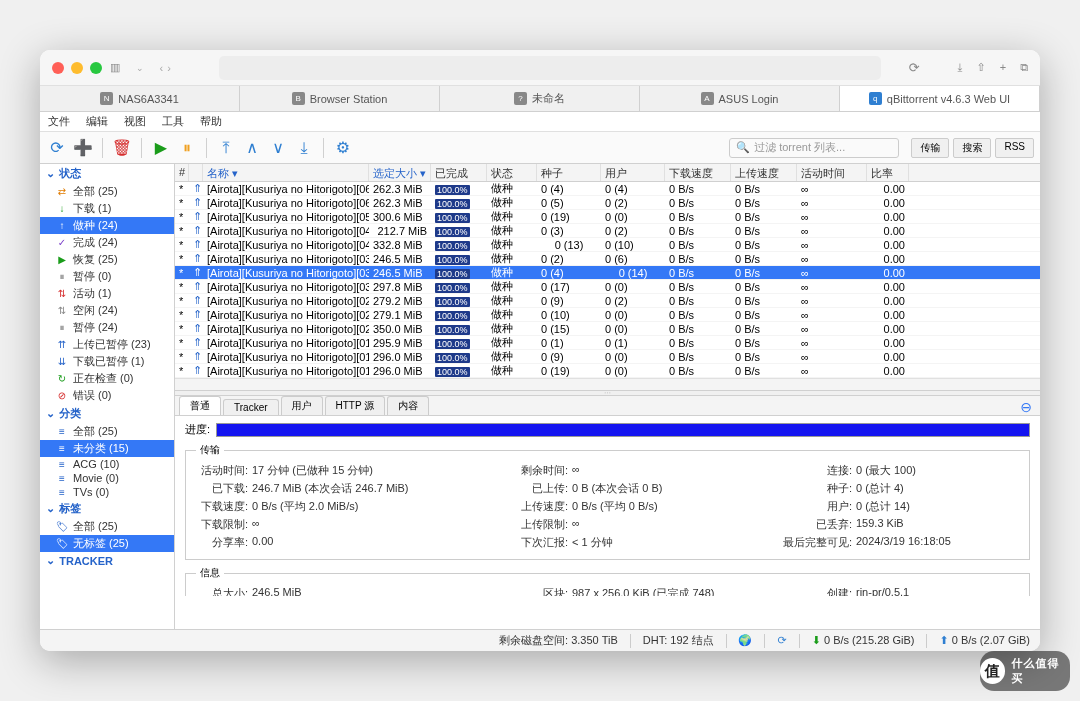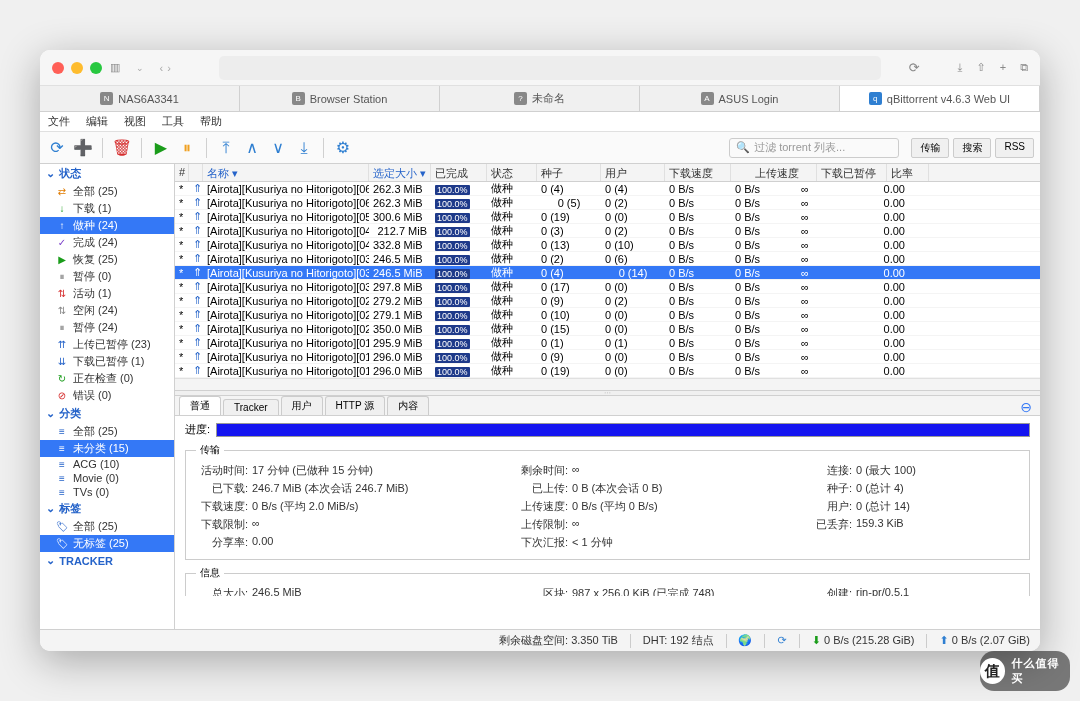--- a/index.html
+++ b/index.html
@@ -245,22 +245,22 @@
       <div class="theader" id="theader">
           <div class="th" style="width: 14px;">#</div>
           <div class="th" style="width: 14px;"></div>
           <div class="th sort" style="width: 166px;">名称 ▾</div>
           <div class="th sort" style="width: 62px;">选定大小 ▾</div>
           <div class="th" style="width: 56px;">已完成</div>
           <div class="th" style="width: 50px;">状态</div>
           <div class="th" style="width: 64px;">种子</div>
           <div class="th" style="width: 64px;">用户</div>
           <div class="th" style="width: 66px;">下载速度</div>
-          <div class="th" style="width: 66px; margin-left: 20px;">上传速度</div>
-          <div class="th" style="width: 70px;">下载已暂停</div>
+          <div class="th" style="width: 66px;">上传速度</div>
+          <div class="th" style="width: 70px;">活动时间</div>
           <div class="th" style="width: 42px;">比率</div>
         </div>
       <div class="tbody" id="tbody">
           <div class="trow">
             <div class="td" style="width: 14px;">*</div>
             <div class="td" style="width: 14px;"><span style="color:#2563c9">⇑</span></div>
             <div class="td" style="width: 166px;">[Airota][Kusuriya no Hitorigoto][06]...</div>
             <div class="td" style="width: 62px;">262.3 MiB</div>
             <div class="td" style="width: 56px;"><span class="prog" style="">100.0%</span></div>
             <div class="td" style="width: 50px;">做种</div>
@@ -271,21 +271,21 @@
             <div class="td" style="width: 70px;">∞</div>
             <div class="td" style="width: 42px; text-align: right;">0.00</div>
           </div>
           <div class="trow">
             <div class="td" style="width: 14px;">*</div>
             <div class="td" style="width: 14px;"><span style="color:#2563c9">⇑</span></div>
             <div class="td" style="width: 166px;">[Airota][Kusuriya no Hitorigoto][06]...</div>
             <div class="td" style="width: 62px;">262.3 MiB</div>
             <div class="td" style="width: 56px;"><span class="prog" style="">100.0%</span></div>
             <div class="td" style="width: 50px;">做种</div>
-            <div class="td" style="width: 64px; text-align: center;">0 (5)</div>
+            <div class="td" style="width: 64px;">0 (5)</div>
             <div class="td" style="width: 64px;">0 (2)</div>
             <div class="td" style="width: 66px;">0 B/s</div>
             <div class="td" style="width: 66px;">0 B/s</div>
             <div class="td" style="width: 70px;">∞</div>
             <div class="td" style="width: 42px; text-align: right;">0.00</div>
           </div>
           <div class="trow">
             <div class="td" style="width: 14px;">*</div>
             <div class="td" style="width: 14px;"><span style="color:#2563c9">⇑</span></div>
             <div class="td" style="width: 166px;">[Airota][Kusuriya no Hitorigoto][05]...</div>
@@ -313,21 +313,21 @@
             <div class="td" style="width: 70px;">∞</div>
             <div class="td" style="width: 42px; text-align: right;">0.00</div>
           </div>
           <div class="trow">
             <div class="td" style="width: 14px;">*</div>
             <div class="td" style="width: 14px;"><span style="color:#2563c9">⇑</span></div>
             <div class="td" style="width: 166px;">[Airota][Kusuriya no Hitorigoto][04]...</div>
             <div class="td" style="width: 62px;">332.8 MiB</div>
             <div class="td" style="width: 56px;"><span class="prog" style="">100.0%</span></div>
             <div class="td" style="width: 50px;">做种</div>
-            <div class="td" style="width: 64px;">0 (13)</div>
+            <div class="td" style="width: 64px; text-align: center;">0 (13)</div>
             <div class="td" style="width: 64px;">0 (10)</div>
             <div class="td" style="width: 66px;">0 B/s</div>
             <div class="td" style="width: 66px;">0 B/s</div>
             <div class="td" style="width: 70px;">∞</div>
             <div class="td" style="width: 42px; text-align: right;">0.00</div>
           </div>
           <div class="trow">
             <div class="td" style="width: 14px;">*</div>
             <div class="td" style="width: 14px;"><span style="color:#2563c9">⇑</span></div>
             <div class="td" style="width: 166px;">[Airota][Kusuriya no Hitorigoto][03]...</div>
@@ -529,20 +529,24 @@
                 </div>
               </div>
               <div class="drow">
                 <div class="dcell" style="flex: 0 0 320px;">
                   <span class="dlabel" style="min-width:56px">分享率:</span>
                   <span class="dval">0.00</span>
                 </div>
                 <div class="dcell" style="flex: 0 0 260px;">
                   <span class="dlabel" style="min-width:56px">下次汇报:</span>
                   <span class="dval">&lt; 1 分钟</span>
+                </div>
+                <div class="dcell" style="flex: 1 1 0%;">
+                  <span class="dlabel" style="min-width:80px">最后完整可见:</span>
+                  <span class="dval">2024/3/19 16:18:05</span>
                 </div>
               </div>
             </div>
         </fieldset>
         <fieldset class="fieldset">
           <legend>信息</legend>
           <div id="info-rows">
               <div class="drow">
                 <div class="dcell" style="flex: 0 0 320px;">
                   <span class="dlabel" style="min-width:56px">总大小:</span>

